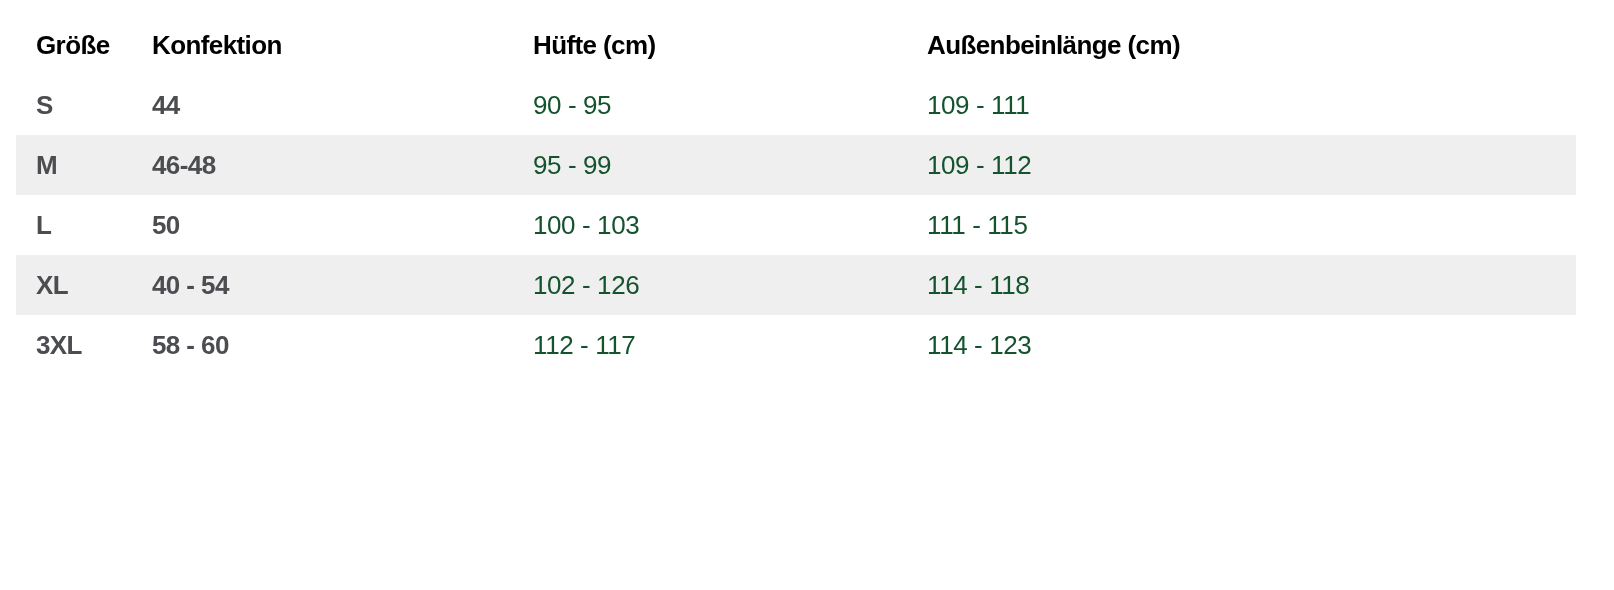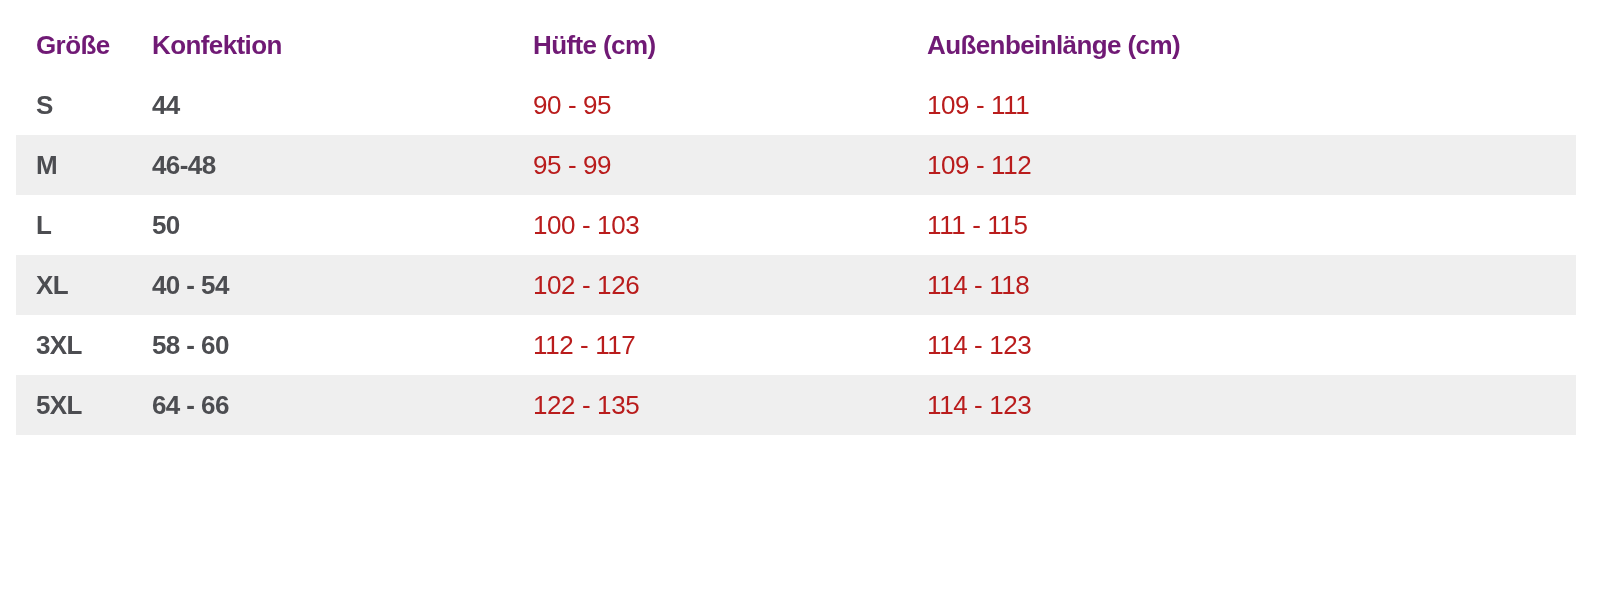--- a/index.html
+++ b/index.html
@@ -33,33 +33,33 @@
     white-space: nowrap;
     overflow: hidden;
   }
   thead tr { height: 59px; background: #ffffff; }
   tbody tr { height: 60px; background: #ffffff; }
   tbody tr:nth-child(even) { background: #efefef; }
 
   th {
     font-size: 26px;
     font-weight: bold;
-    color: #701a75;
+    color: #000000;
     letter-spacing: -0.6px;
   }
   td.c-bold {
     font-size: 26px;
     font-weight: bold;
     color: #4c4d51;
     letter-spacing: -0.6px;
   }
   td.c-reg {
     font-size: 26px;
     font-weight: 400;
-    color: #b91c1c;
+    color: #14532d;
     letter-spacing: -0.4px;
   }
 </style>
 </head>
 <body>
 
 <div class="size-table-wrap">
   <table class="size-table">
     <colgroup>
       <col class="col-size">
@@ -99,21 +99,15 @@
         <td class="c-bold">40 - 54</td>
         <td class="c-reg">102 - 126</td>
         <td class="c-reg">114 - 118</td>
       </tr>
       <tr>
         <td class="c-bold">3XL</td>
         <td class="c-bold">58 - 60</td>
         <td class="c-reg">112 - 117</td>
         <td class="c-reg">114 - 123</td>
       </tr>
-      <tr>
-        <td class="c-bold">5XL</td>
-        <td class="c-bold">64 - 66</td>
-        <td class="c-reg">122 - 135</td>
-        <td class="c-reg">114 - 123</td>
-      </tr>
     </tbody>
   </table>
 </div>
 
 </body></html>

